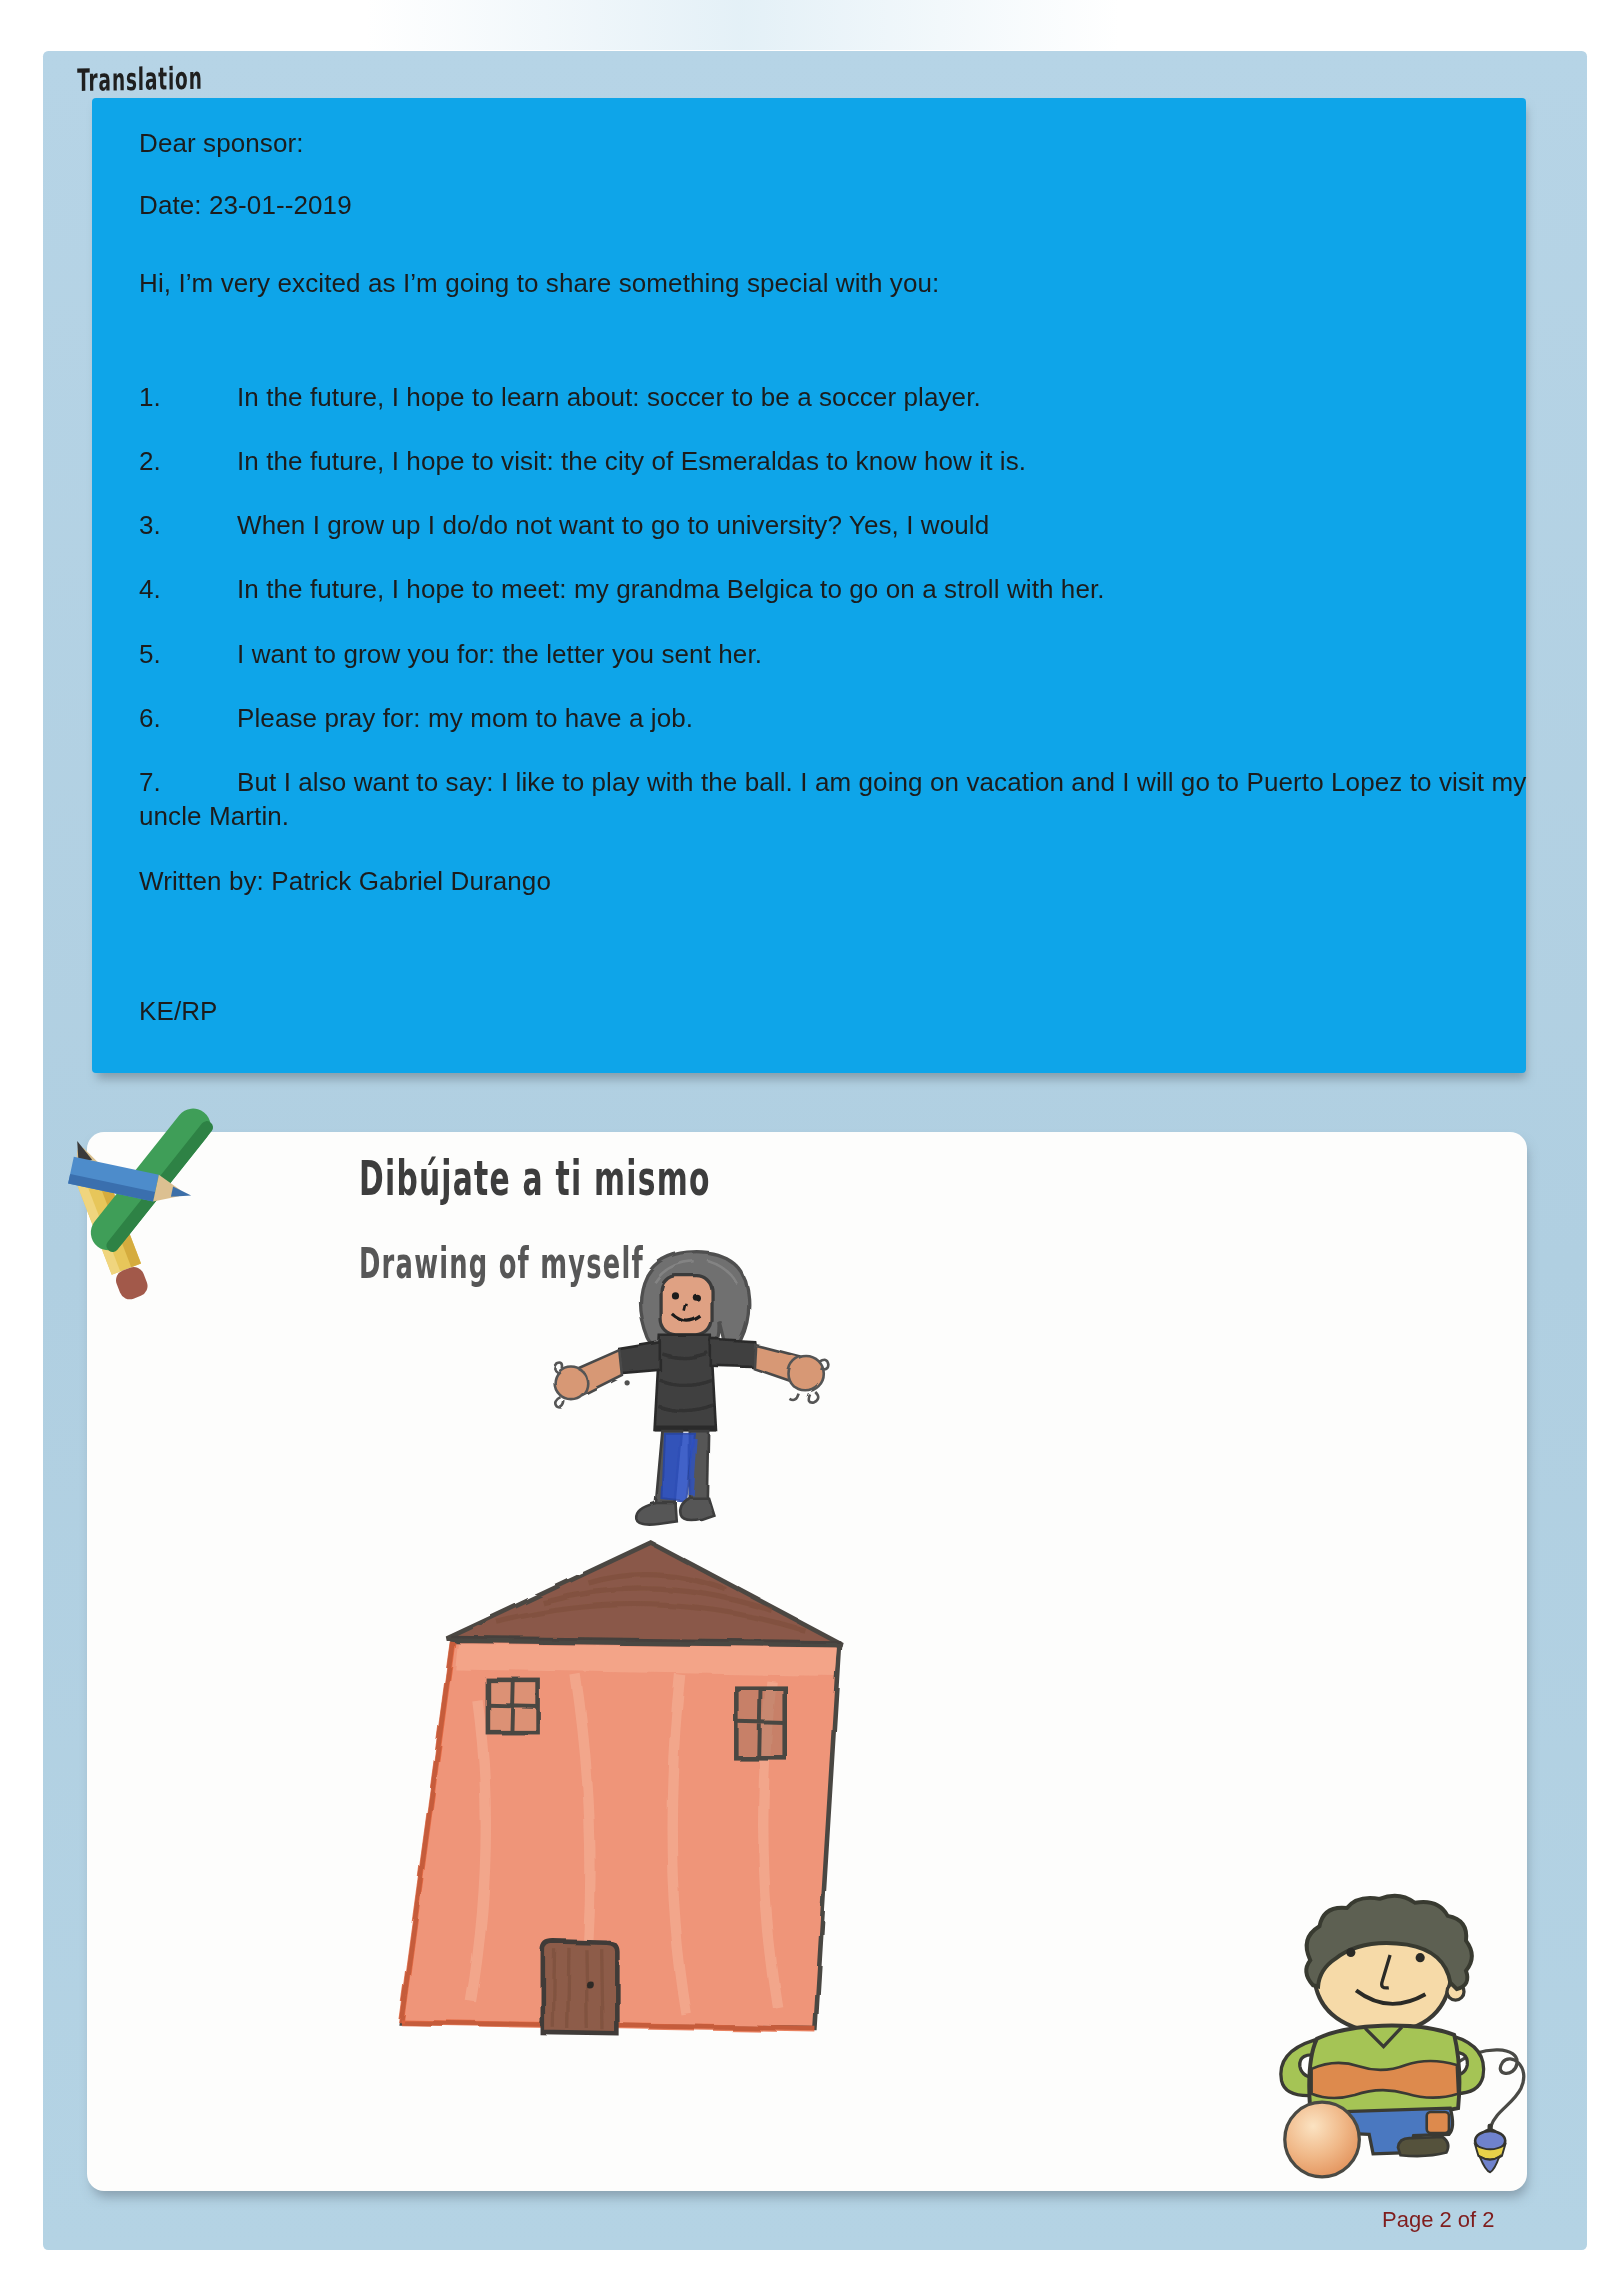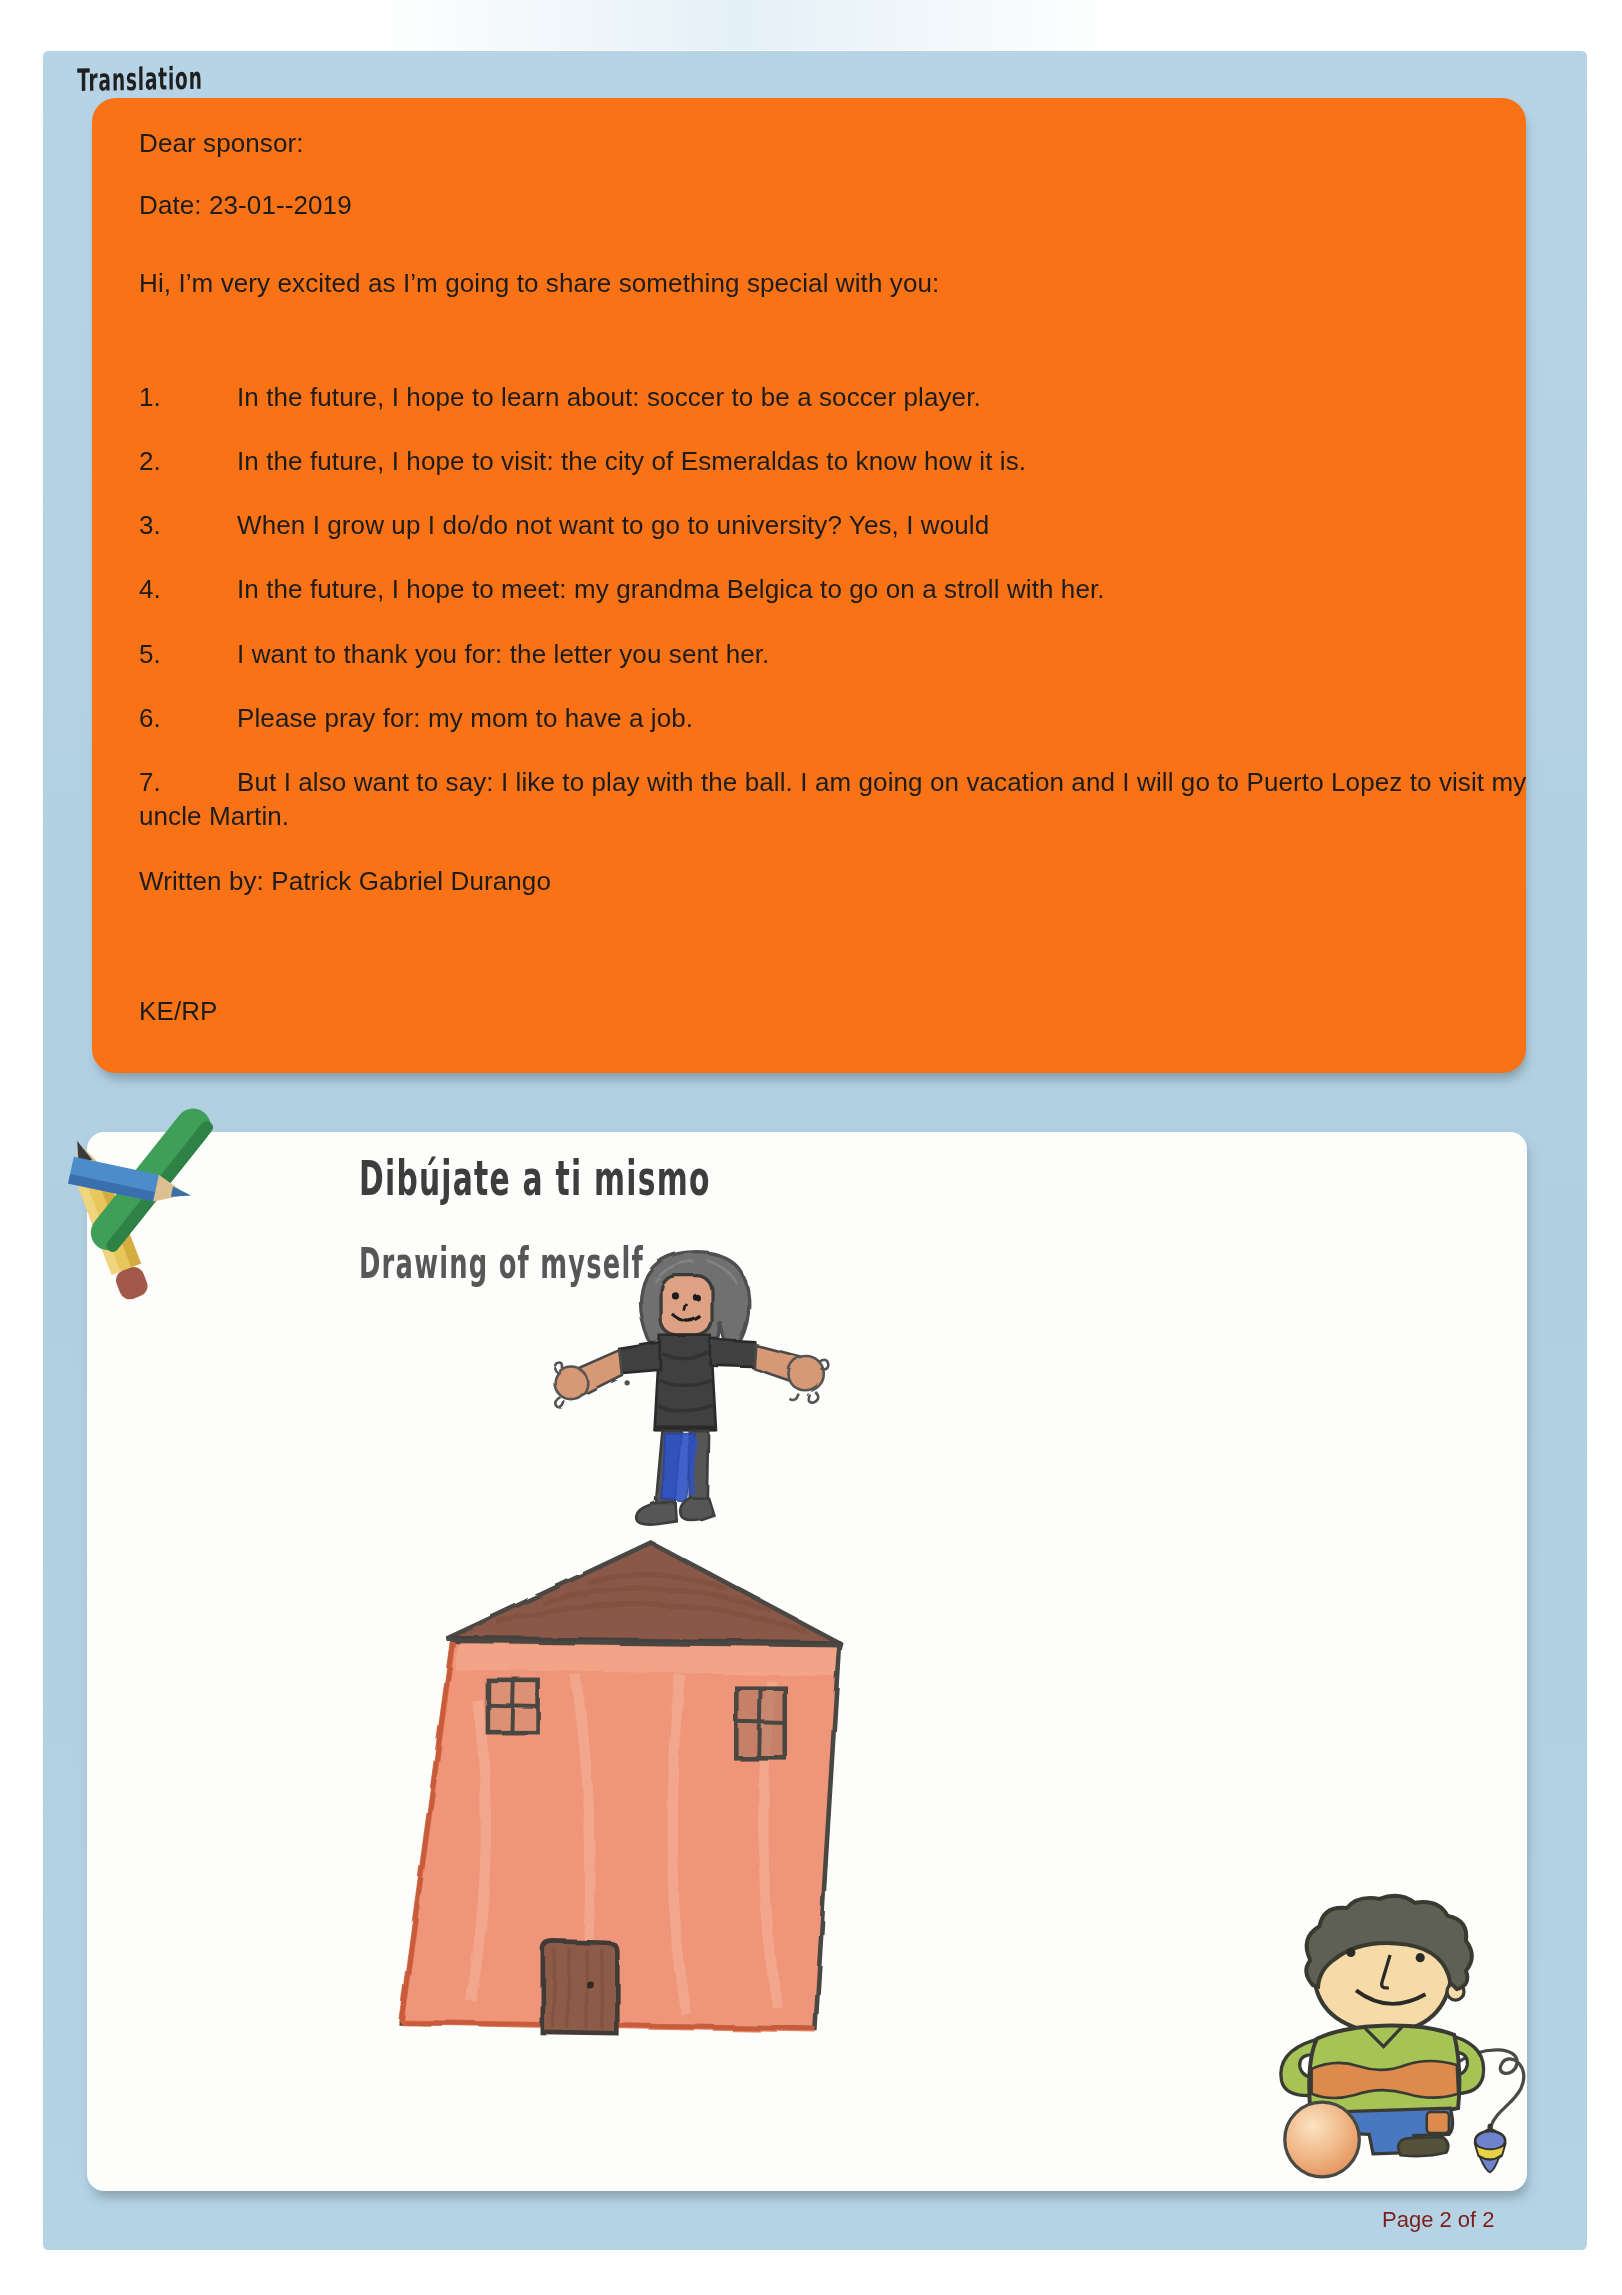--- a/index.html
+++ b/index.html
@@ -3,21 +3,21 @@
 <meta charset="utf-8">
 <style>
   html,body{margin:0;padding:0;}
   body{width:1623px;height:2295px;background:#ffffff;font-family:"Liberation Sans",sans-serif;position:relative;overflow:hidden;}
   .abs{position:absolute;}
   #sheet{left:43px;top:51px;width:1544px;height:2199px;border-radius:5.2px;
          background:linear-gradient(180deg,#b6d4e6 0%,#b0cfe1 55%,#b4d3e4 100%);}
   .topwash{top:0;height:50px;background:linear-gradient(90deg,rgba(205,228,240,0),rgba(205,228,240,.55),rgba(205,228,240,0));}
   #translation{left:77px;top:62px;font:700 31px "DejaVu Sans",sans-serif;color:#1f1f1f;
                letter-spacing:1.3px;transform:scaleX(.60) rotate(-.6deg);transform-origin:left top;white-space:nowrap;}
-  #letter-card{left:92px;top:98px;width:1434px;height:975px;border-radius:24px;background:#f97316;
+  #letter-card{left:92px;top:98px;width:1434px;height:975px;border-radius:4px;background:#0ea5e9;
                box-shadow:2.6px 7.9px 9.2px -2.6px rgba(100,118,130,.55);}
   .ln{position:absolute;left:47px;width:1400px;font-size:26px;line-height:34px;color:#1c1c1c;letter-spacing:0.1px;}
   .num{display:inline-block;width:98px;}
   #draw-card{left:87px;top:1132px;width:1440px;height:1059px;border-radius:17px;background:#fdfdfc;
              box-shadow:2.6px 7.9px 10.5px -2.6px rgba(95,112,125,.5);}
   #title-es{left:359px;top:1150px;font:700 48px "DejaVu Sans",sans-serif;color:#3d3d3d;letter-spacing:2px;
             transform:scaleX(.62);transform-origin:left top;white-space:nowrap;}
   #title-en{left:359px;top:1238px;font:700 43px "DejaVu Sans",sans-serif;color:#575757;letter-spacing:2px;
             transform:scaleX(.60);transform-origin:left top;white-space:nowrap;}
   #footer{left:1382px;top:2207px;font-size:22px;color:#7f1d1d;white-space:nowrap;}
@@ -43,21 +43,21 @@
   <div class="ln" style="top:346px">
     <span class="num">2.</span><span>In the future, I hope to visit: the city of Esmeraldas to know how it is.</span>
   </div>
   <div class="ln" style="top:410px">
     <span class="num">3.</span><span>When I grow up I do/do not want to go to university? Yes, I would</span>
   </div>
   <div class="ln" style="top:474px">
     <span class="num">4.</span><span>In the future, I hope to meet: my grandma Belgica to go on a stroll with her.</span>
   </div>
   <div class="ln" style="top:539px">
-    <span class="num">5.</span><span>I want to thank you for: the letter you sent her.</span>
+    <span class="num">5.</span><span>I want to grow you for: the letter you sent her.</span>
   </div>
   <div class="ln" style="top:603px">
     <span class="num">6.</span><span>Please pray for: my mom to have a job.</span>
   </div>
   <div class="ln" style="top:667px">
     <span class="num">7.</span><span>But I also want to say: I like to play with the ball. I am going on vacation and I will go to Puerto Lopez to visit my uncle Martin.</span>
   </div>
 
   <div class="ln" style="top:766px">Written by: Patrick Gabriel Durango</div>
   <div class="ln" style="top:896px">KE/RP</div>

